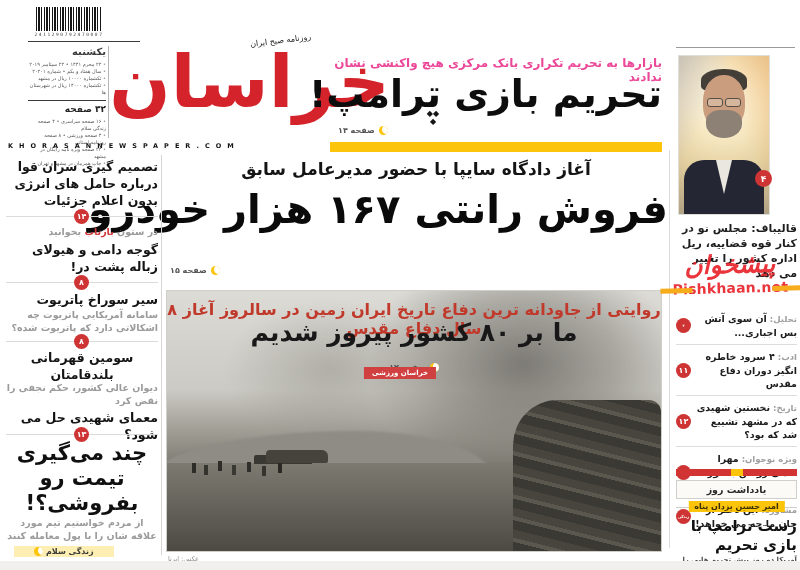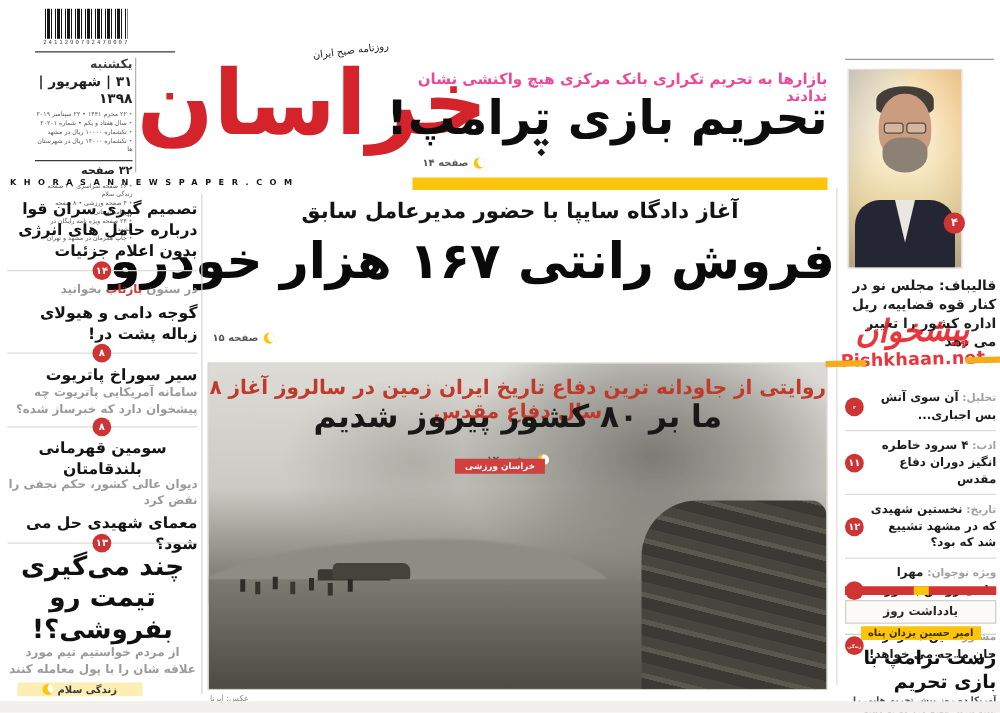--- a/index.html
+++ b/index.html
@@ -135,21 +135,20 @@
 <body>
 
 <div id="page">
 
   <div class="abs barcode"></div>
   <div class="abs barcode-digits">2411290792470007</div>
   <div class="abs mast-rule-top"></div>
 
   <div class="abs date-block">
     <div class="weekday">یکشنبه</div>
-    <div class="date-fa">۳۱ | شهریور | ۱۳۹۸</div>
     <div class="mast-info">
       <div>۲۲ محرم ۱۴۴۱ • ۲۲ سپتامبر ۲۰۱۹</div>
       <div>سال هفتاد و یکم • شماره ۲۰۲۰۱</div>
       <div>تکشماره ۱۰۰۰۰ ریال در مشهد</div>
       <div>تکشماره ۱۴۰۰۰ ریال در شهرستان ها</div>
     </div>
     <div class="mast-divider"></div>
     <div class="pages-label">۳۲ صفحه</div>
     <div class="mast-info">
       <div>۱۶ صفحه سراسری • ۴ صفحه زندگی سلام</div>
@@ -206,21 +205,21 @@
   <div class="badge" style="left:74px; top:209px;">۱۴</div>
 
   <div class="abs lc lc-leadin" style="top:226px;">
     <span>در ستون </span><span class="hl">بازتاب</span><span> بخوانید</span>
   </div>
   <div class="abs lc lc-title" style="top:241px;">گوجه دامی و هیولای زباله پشت در!</div>
   <div class="rule" style="left:6px; top:282px; width:152px;"></div>
   <div class="badge" style="left:74px; top:275px;">۸</div>
 
   <div class="abs lc lc-title" style="top:291px;">سیر سوراخ پاتریوت</div>
-  <div class="abs lc lc-sub" style="top:308px;">سامانه آمریکایی پاتریوت چه پیشخوان دارد که خبرساز شده؟</div>
+  <div class="abs lc lc-sub" style="top:308px;">سامانه آمریکایی پاتریوت چه اشکالاتی دارد که پاتریوت شده؟</div>
   <div class="rule" style="left:6px; top:341px; width:152px;"></div>
   <div class="badge" style="left:74px; top:334px;">۸</div>
 
   <div class="abs lc lc-title" style="top:349px; text-align:center;">سومین قهرمانی بلندقامتان</div>
   <div class="lc-tag-red" style="top:367px;">خراسان ورزشی</div>
 
   <div class="abs lc lc-sub" style="top:381px;">دیوان عالی کشور، حکم نجفی را نقض کرد</div>
   <div class="abs lc lc-title" style="top:409px;">معمای شهیدی حل می شود؟</div>
   <div class="rule" style="left:6px; top:434px; width:152px;"></div>
   <div class="badge" style="left:74px; top:427px;">۱۳</div>

